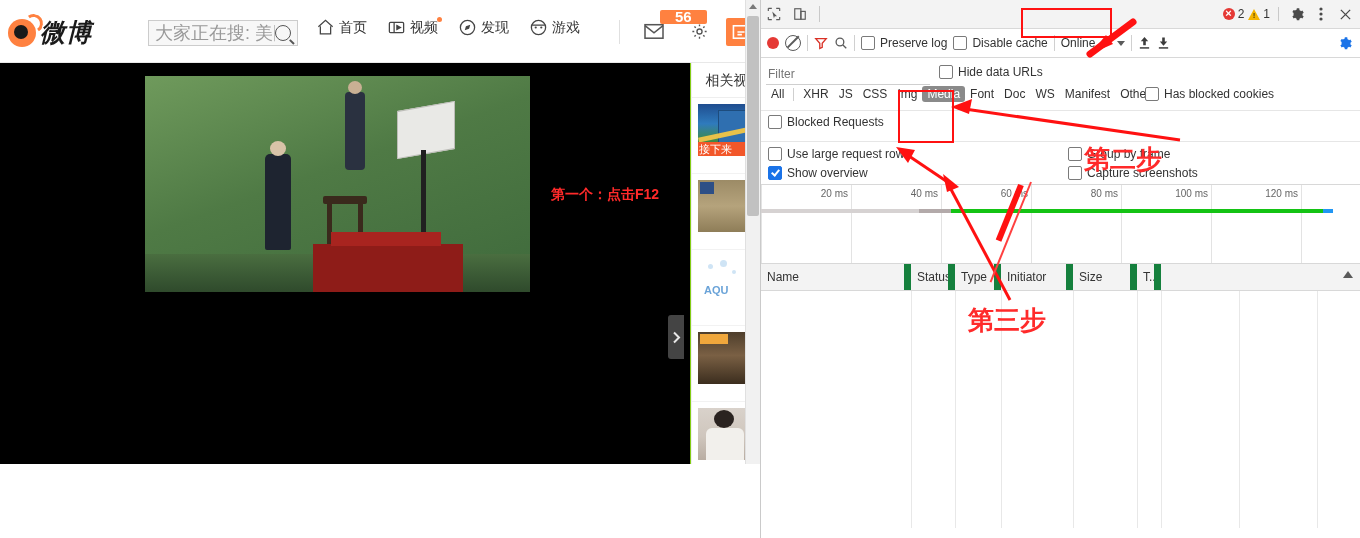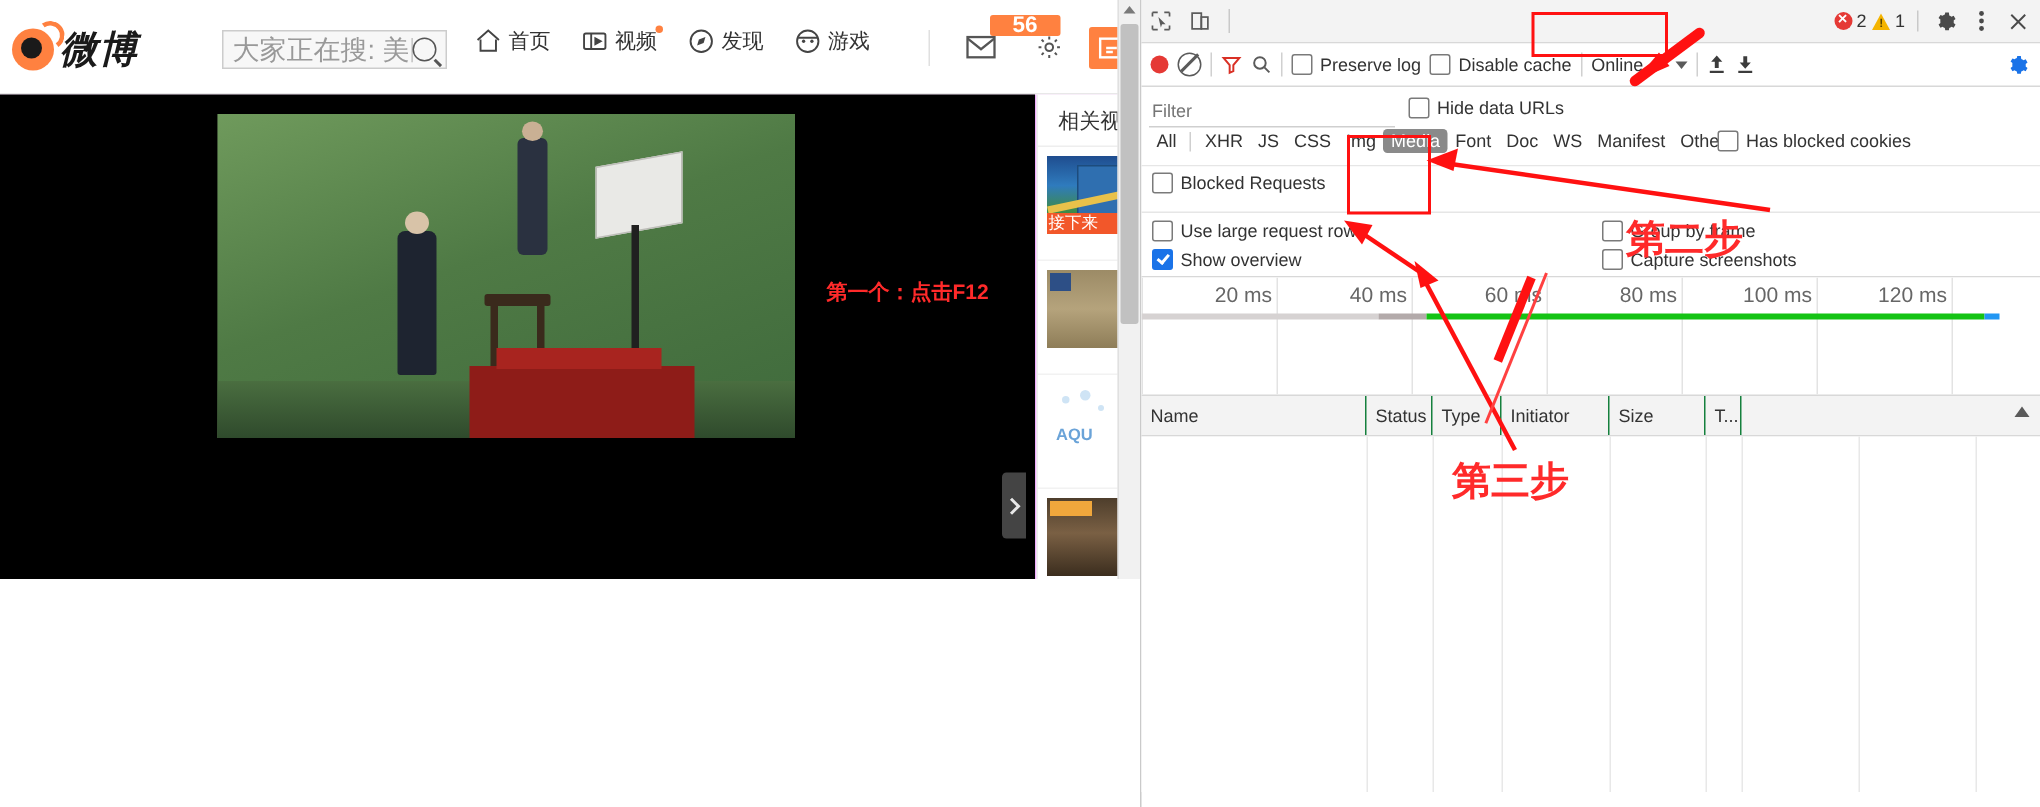--- a/index.html
+++ b/index.html
@@ -5,21 +5,21 @@
   html,body{margin:0;padding:0;}
   body{
     width:1360px;height:538px;overflow:hidden;
     font-family:"Liberation Sans","DejaVu Sans",sans-serif;
     font-size:12px;color:#222;background:#fff;
     -webkit-font-smoothing:antialiased;
   }
   .root{position:relative;width:1360px;height:538px;}
 
   
-  .weibo{position:absolute;left:0;top:0;width:760px;height:386px;background:#f0abfc;overflow:hidden;}
+  .weibo{position:absolute;left:0;top:0;width:760px;height:464px;background:#84cc16;overflow:hidden;}
 
   .wb-header{position:relative;height:62px;background:#fff;border-bottom:1px solid #e8e8e8;}
   .wb-logo{position:absolute;left:8px;top:16px;display:flex;align-items:center;gap:4px;}
   .wb-logo .eye{position:relative;width:28px;height:28px;border-radius:50%;background:#ff8140;}
   .wb-logo .eye::after{content:"";position:absolute;left:6px;top:6px;width:14px;height:14px;border-radius:50%;background:#1a1a1a;}
   .wb-logo .eye::before{content:"";position:absolute;left:16px;top:-5px;width:13px;height:13px;
       border:3px solid #ff8140;border-radius:50%;border-left-color:transparent;border-bottom-color:transparent;
       transform:rotate(10deg);}
   .wb-logo .wname{font-family:"Liberation Serif","DejaVu Serif",serif;font-size:25px;font-style:italic;font-weight:bold;color:#1a1a1a;letter-spacing:1px;}
 
@@ -168,30 +168,30 @@
 
   .dt-opts{position:relative;height:42px;border-top:1px solid #e6e6e6;border-bottom:1px solid #d8d8d8;background:#fff;}
   .cb-large{position:absolute;left:7px;top:5px;}
   .cb-overview{position:absolute;left:7px;top:24px;}
   .cb-group{position:absolute;left:307px;top:5px;}
   .cb-capture{position:absolute;left:307px;top:24px;}
 
   
   .dt-overview{position:relative;height:78px;background:#fff;border-bottom:1px solid #d8d8d8;overflow:hidden;}
   .ov-tick{position:absolute;top:0;height:78px;border-left:1px solid #e3e3e3;}
-  .ov-tick span{position:absolute;right:4px;top:3px;font-size:14px;color:#666;white-space:nowrap;}
+  .ov-tick span{position:absolute;right:4px;top:3px;font-size:10px;color:#666;white-space:nowrap;}
   .ov-band{position:absolute;left:0;top:24px;height:4px;}
   .ov-gray{background:#d6d2d2;}
   .ov-gray2{background:#b3aaaa;}
   .ov-green{background:#14c314;}
   .ov-blue{background:#2196f3;}
 
   
   .dt-thead{position:relative;height:26px;background:#f3f3f3;border-bottom:1px solid #d8d8d8;display:flex;align-items:center;font-size:12px;color:#333;}
-  .th{height:26px;line-height:26px;padding-left:6px;border-right:1px solid #15803d;box-sizing:border-box;cursor:pointer;overflow:hidden;white-space:nowrap;}
+  .th{height:26px;line-height:26px;padding-left:6px;border-right:7px solid #15803d;box-sizing:border-box;cursor:pointer;overflow:hidden;white-space:nowrap;}
   .dt-sortarrow{position:absolute;right:8px;top:7px;width:0;height:0;border-left:5px solid transparent;border-right:5px solid transparent;border-bottom:7px solid #5a5a5a;}
 
   .dt-body{position:relative;height:auto;background:#fff;}
   .colline{position:absolute;top:0;width:1px;background:#e8e8e8;}
 
   
   .ann{position:absolute;left:0;top:0;width:1360px;height:538px;pointer-events:none;}
   .ann-text{position:absolute;color:#ff2a2a;font-weight:bold;white-space:nowrap;}
   .redbox-ann{position:absolute;border:2px solid #ff1111;box-sizing:border-box;}
 </style>

